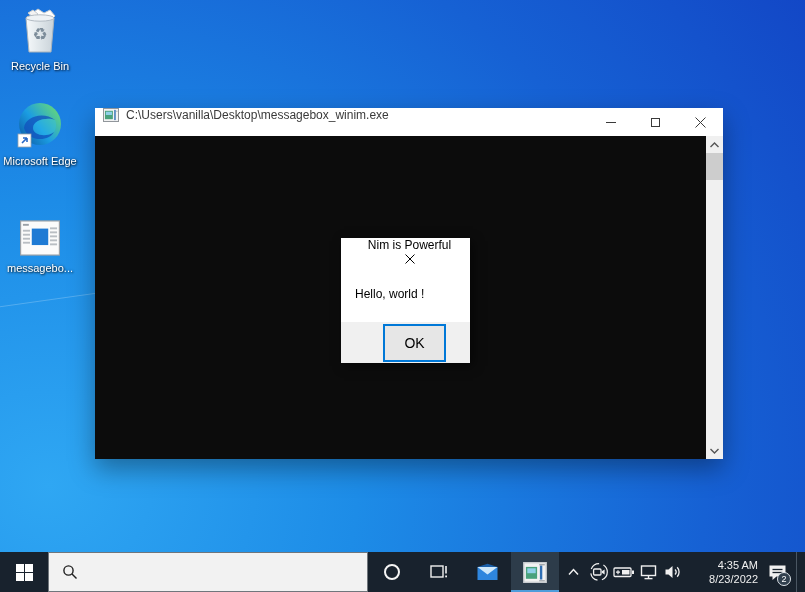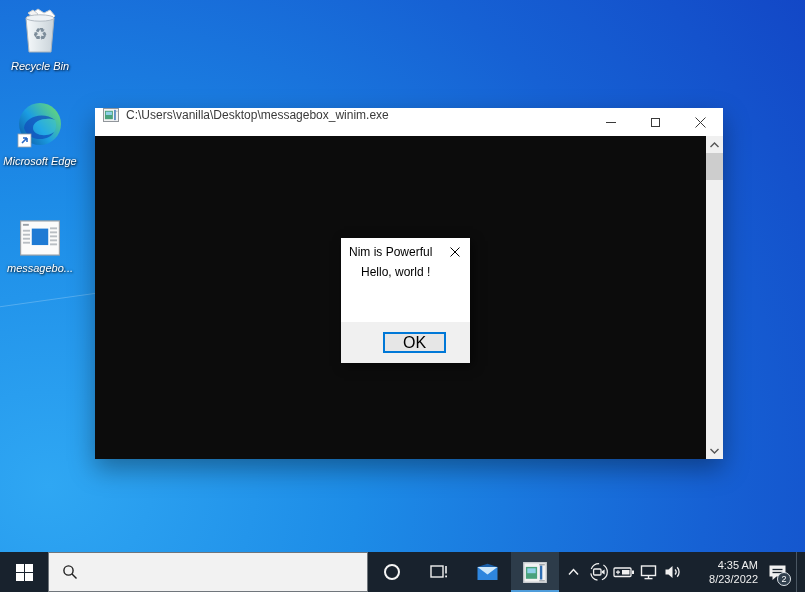--- a/index.html
+++ b/index.html
@@ -18,21 +18,20 @@
   }
 
   
   .desk-icon {
     position:absolute; width:76px; text-align:center; cursor:default;
   }
   .desk-icon .glyph { display:inline-block; }
   .desk-icon .label {
     display:block; margin-top:2px; font-size:11px; color:#fff; line-height:13px;
     text-shadow:1px 1px 2px rgba(0,0,0,0.75), 0 0 3px rgba(0,0,0,0.45);
-    font-style:italic;
   }
   #icon-recycle { left:2px; top:6px; }
   #icon-edge    { left:2px; top:101px; }
   #icon-msgbox  { left:2px; top:220px; }
 
   
   .console-window {
     position:absolute; left:95px; top:108px; width:628px; height:351px;
     box-shadow:0 10px 24px rgba(0,0,0,0.35);
     background:#0c0c0c;
@@ -61,35 +60,35 @@
   .scroll-btn.down { margin-top:auto; }
 
   
   .dialog {
     position:absolute; left:246px; top:102px; width:129px; height:125px;
     background:#ffffff; display:flex; flex-direction:column;
     box-shadow:3px 3px 10px rgba(0,0,0,0.55);
   }
   .dialog-titlebar {
     height:27px; display:flex; align-items:center; padding-left:8px;
-    font-size:12px; color:#000; background:#fff;
+    font-size:12px; color:#000; background:#fff;flex-direction:column;
   }
   .dialog-title { flex:1; white-space:nowrap; }
   .dialog-close { width:30px; height:100%; display:flex; align-items:center; justify-content:center; }
   .dialog-body {
-    flex:1; display:flex; align-items:flex-start; padding-left:20px;
+    flex:1; display:flex; align-items:center; padding-left:14px;
     font-size:12px; color:#000; background:#fff;
   }
   .dialog-footer {
     height:41px; background:#f0f0f0; display:flex; align-items:center; justify-content:flex-end;
     padding-right:24px;
   }
   .ok-button {
-    width:63px; height:21px; background:#e6e6e6; border:2px solid #0078d7;
-    font-family:"Liberation Sans", sans-serif; font-size:16px; color:#000; line-height:16px;
+    width:63px; height:38px; background:#e6e6e6; border:2px solid #0078d7;
+    font-family:"Liberation Sans", sans-serif; font-size:14px; color:#000; line-height:16px;
   }
 
   
   .taskbar {
     position:absolute; left:0; bottom:0; width:805px; height:40px;
     background:#18222d; display:flex; align-items:stretch; color:#f0f0f0;
   }
   .tb-btn { display:flex; align-items:center; justify-content:center; }
   .start-btn { width:48px; }
   .search-box {

